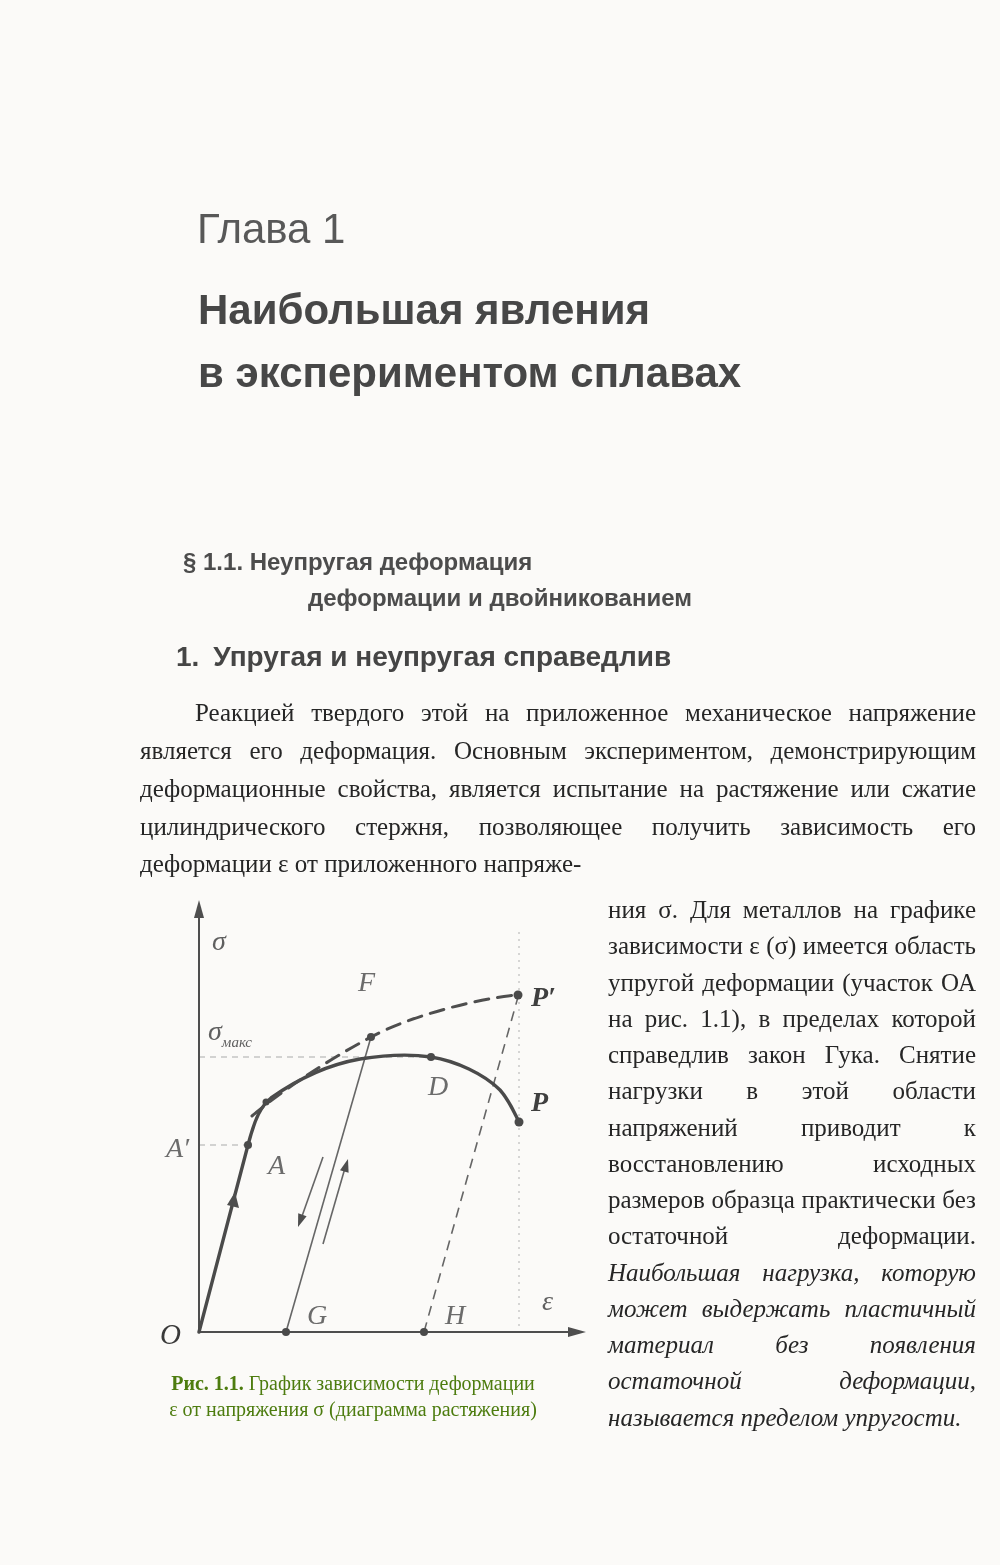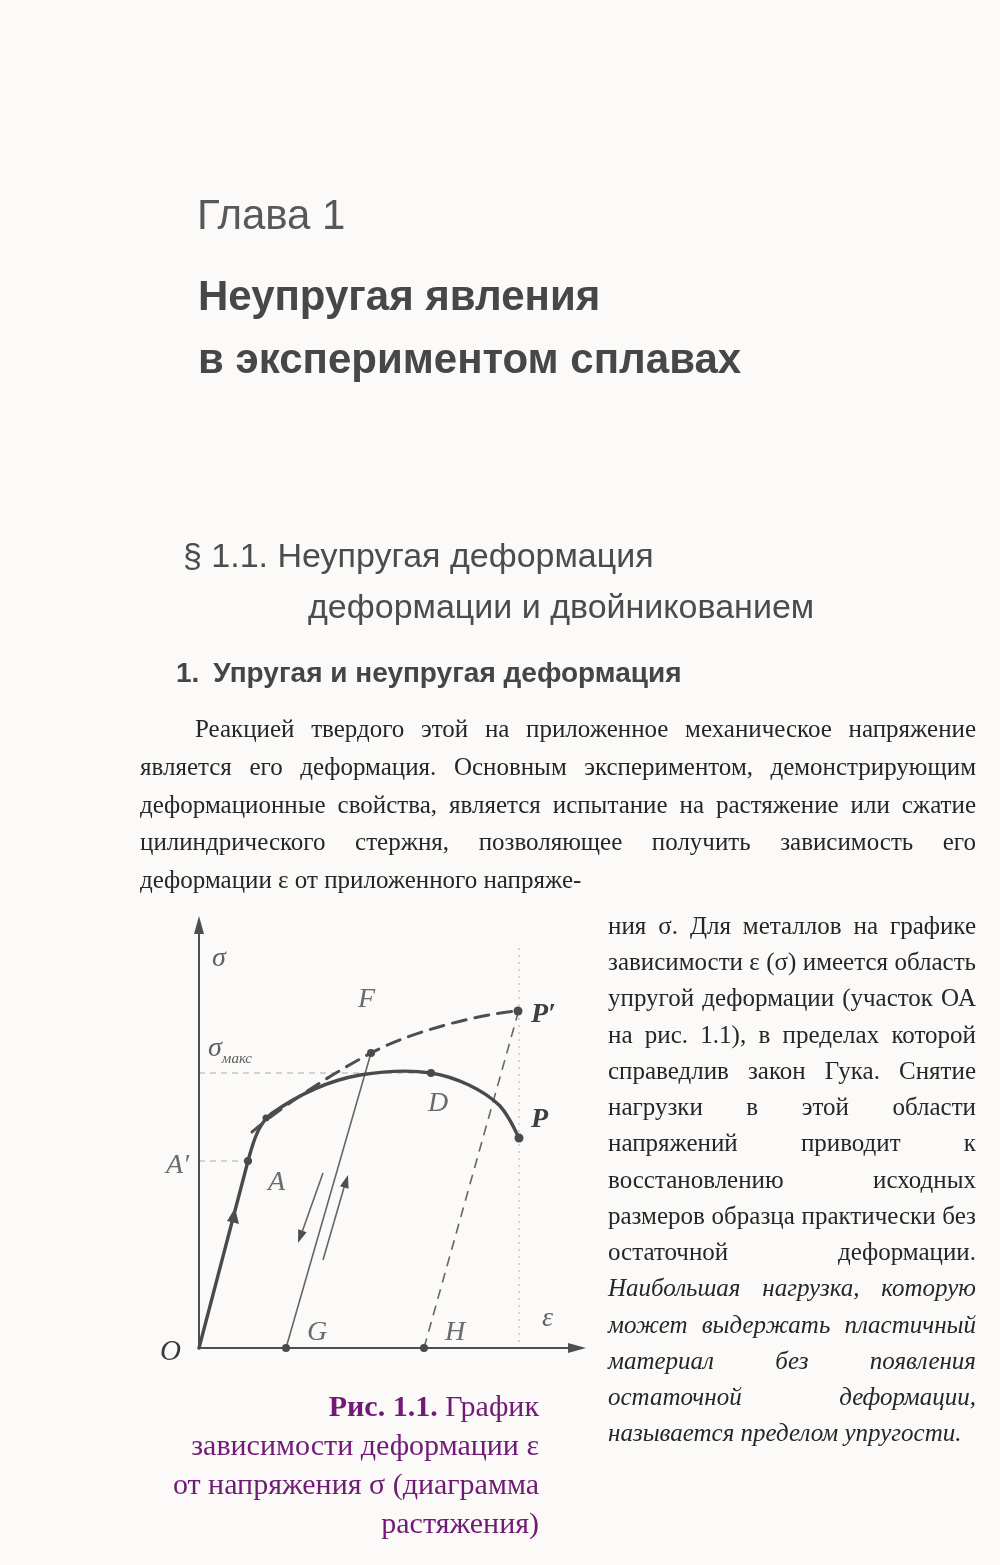--- a/index.html
+++ b/index.html
@@ -10,42 +10,42 @@
     color:#2b2b2b;
     overflow:hidden;
   }
   .page{
     position:relative;
     width:1000px;height:1565px;
     background:#fbfaf8;
   }
   .content{
     position:absolute;
-    left:140px;top:0;
+    left:140px;top:14px;
     width:836px;
   }
   .chapter-label{
     margin:190px 0 0 57px;
     font-family:"Liberation Sans", sans-serif;
     font-size:42px;line-height:1.2;
     font-weight:400;
     color:#585858;
   }
   .chapter-title{
     margin:24px 0 0 58px;
     font-family:"Liberation Sans", sans-serif;
     font-size:42px;line-height:1.5;
     font-weight:700;
     color:#474747;
   }
   .section-heading{
     margin:140px 0 0 43px;
     font-family:"Liberation Sans", sans-serif;
-    font-size:34px;line-height:1.48;
-    font-weight:400;
+    font-size:24px;line-height:1.48;
+    font-weight:700;
     color:#4c4c4c;
   }
   .section-line2{padding-left:125px;}
   .subsection-heading{
     margin:24px 0 0 36px;
     font-family:"Liberation Sans", sans-serif;
     font-size:28px;line-height:1.25;
     font-weight:700;
     color:#454545;
   }
@@ -64,23 +64,23 @@
     align-items:flex-start;
   }
   .figure-block{
     width:468px;
     flex:0 0 468px;
   }
   .figure-svg{display:block;margin-top:2px;}
   .figure-caption{
     margin:16px 0 0 27px;
     width:372px;
-    font-size:30px;line-height:1.3;
-    color:#701a75;
-    text-align:right;
+    font-size:20px;line-height:1.3;
+    color:#4d7c0f;
+    text-align:center;
   }
   .figure-caption .cap-label{font-weight:700;}
   .right-column{
     width:368px;
     flex:0 0 368px;
     font-size:25px;line-height:1.45;
     text-align:justify;
     color:#262626;
   }
   .right-column .it{font-style:italic;}
@@ -102,31 +102,31 @@
 </style>
 </head>
 <body>
 
 <div class="page">
   <div class="content">
 
     <div class="chapter-label">Глава 1</div>
 
     <div class="chapter-title">
-      <div>Неупругая явления</div>
+      <div>Наибольшая явления</div>
       <div>в экспериментом сплавах</div>
     </div>
 
     <div class="section-heading">
       <div>§ 1.1. Неупругая деформация</div>
       <div class="section-line2">деформации и двойникованием</div>
     </div>
 
     <div class="subsection-heading">
-      <span class="num">1.</span><span>Упругая и неупругая деформация</span>
+      <span class="num">1.</span><span>Упругая и неупругая справедлив</span>
     </div>
 
     <p class="intro-paragraph">Реакцией твердого этой на приложенное механическое напряжение является его деформация. Основным экспериментом, демонстрирующим деформационные свойства, является испытание на растяжение или сжатие цилиндрического стержня, позволяющее получить зависимость его деформации ε от приложенного напряже-</p>
 
     <div class="two-col">
 
       <div class="figure-block">
         <svg class="figure-svg" width="468" height="460" viewBox="0 0 468 460">
 
           <line class="line-guide" x1="59" y1="163" x2="288" y2="163"></line>

